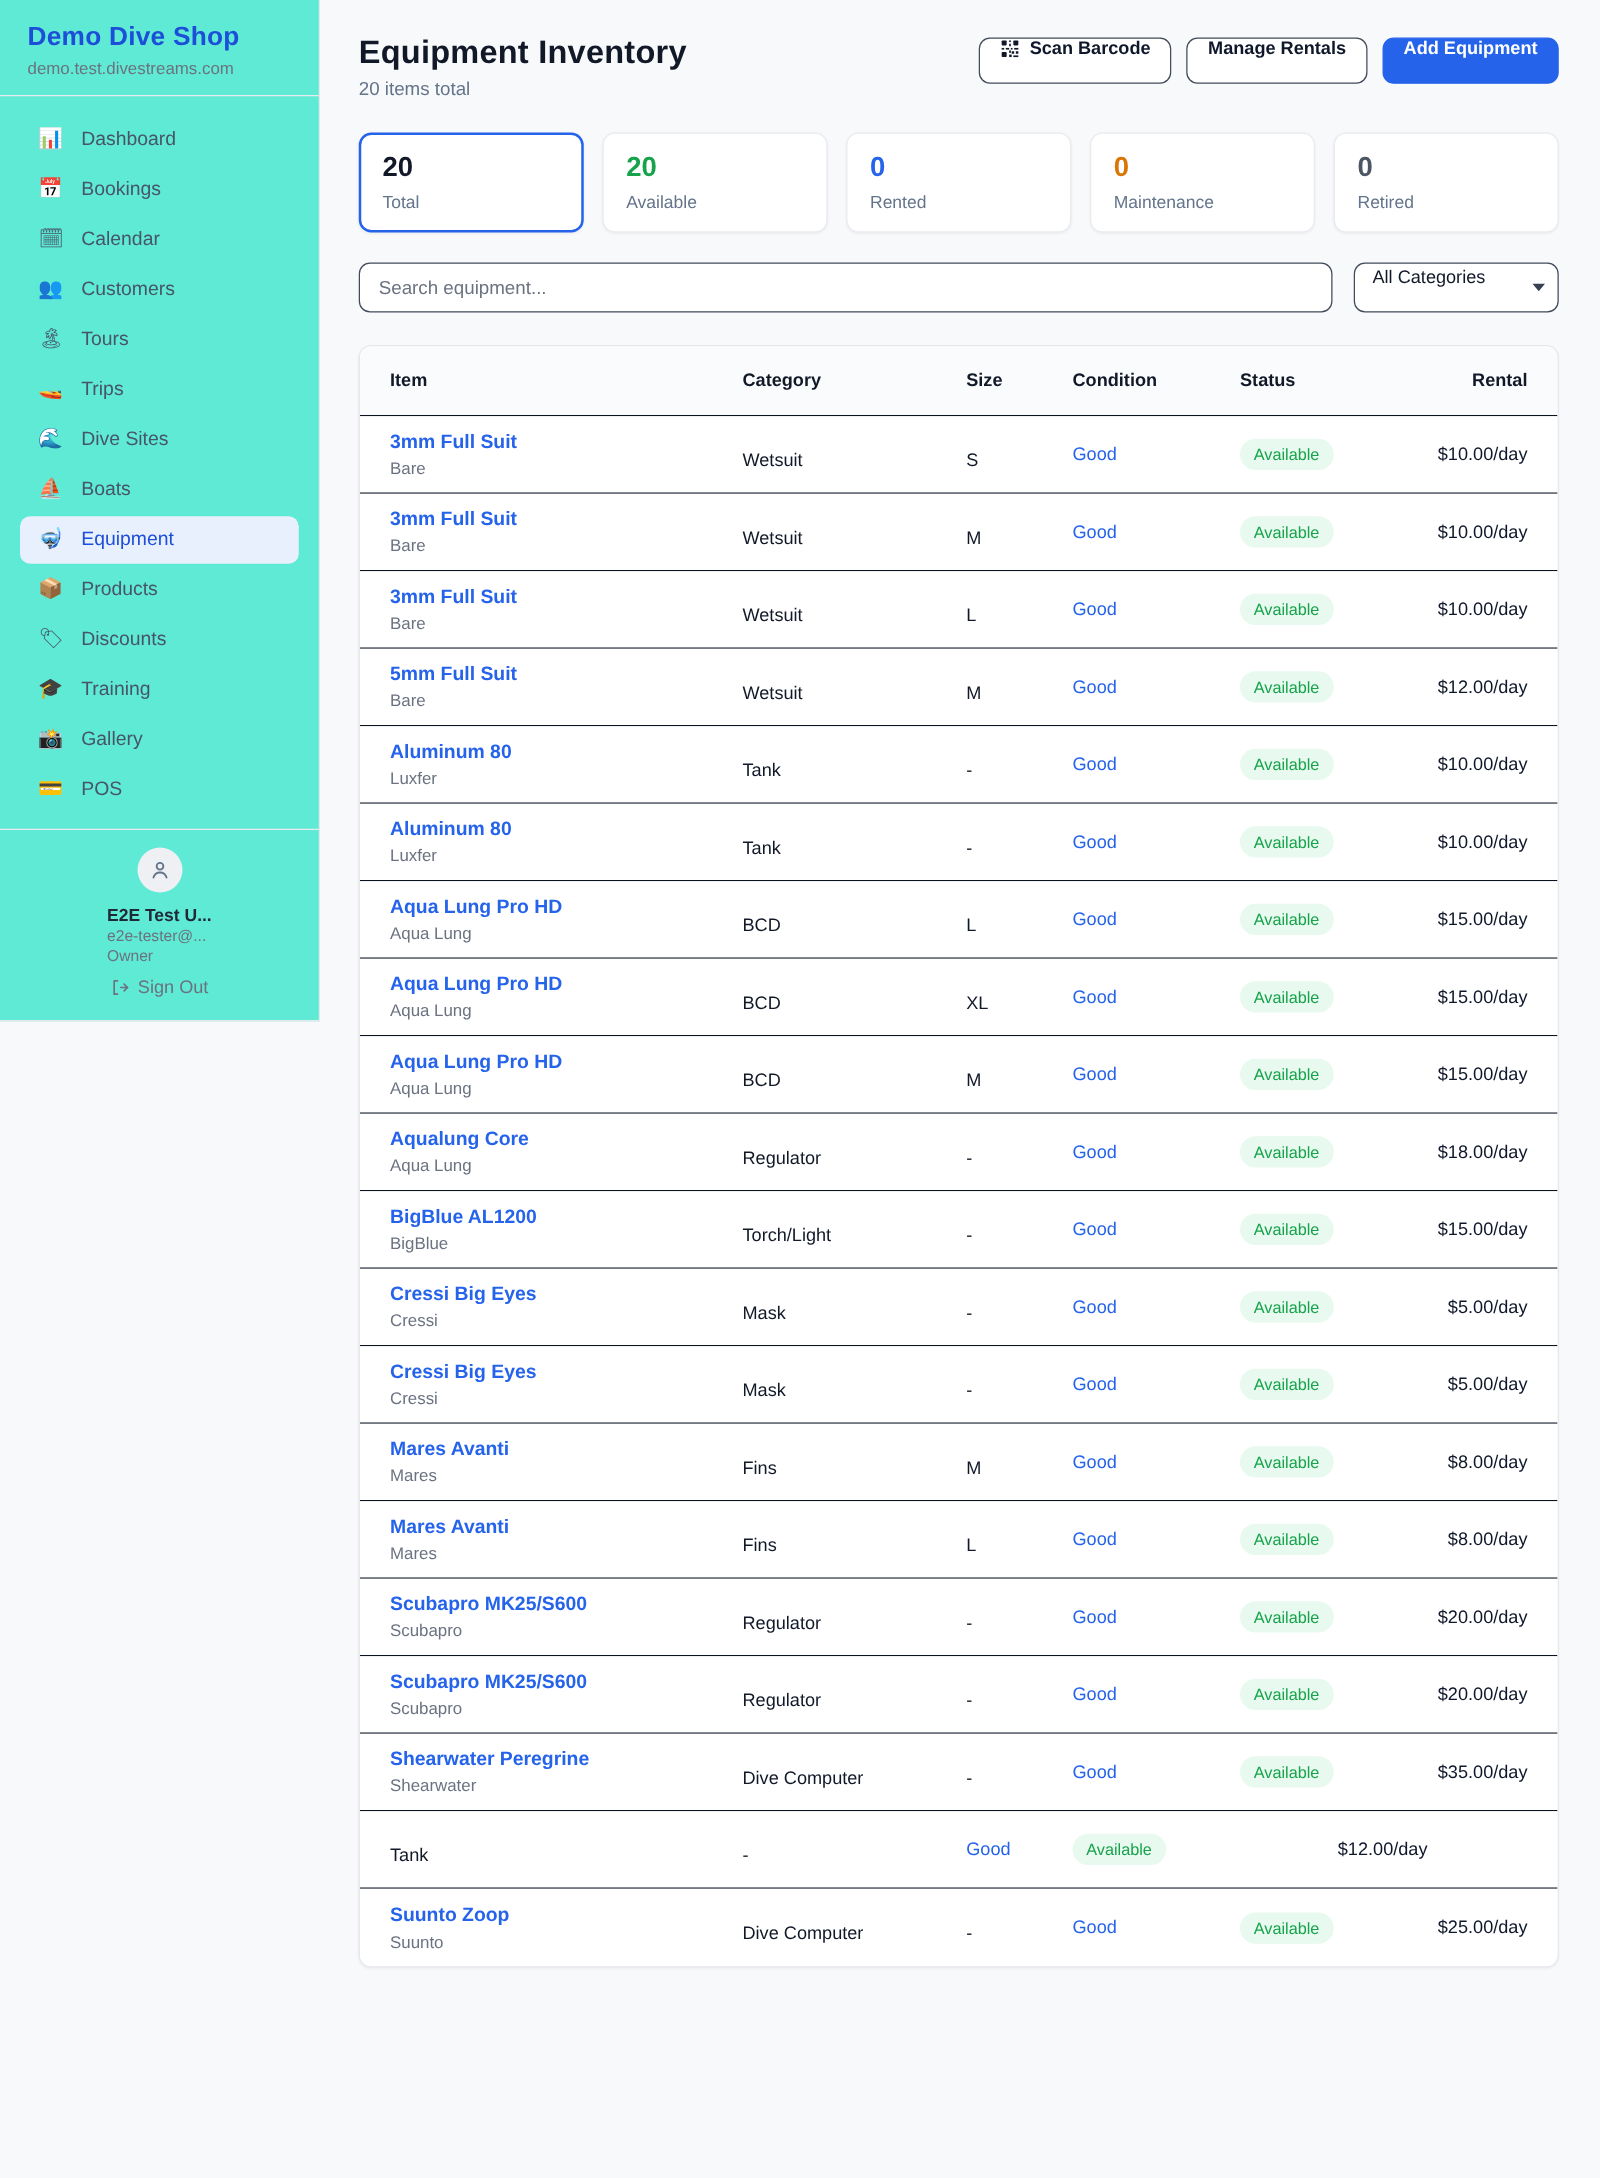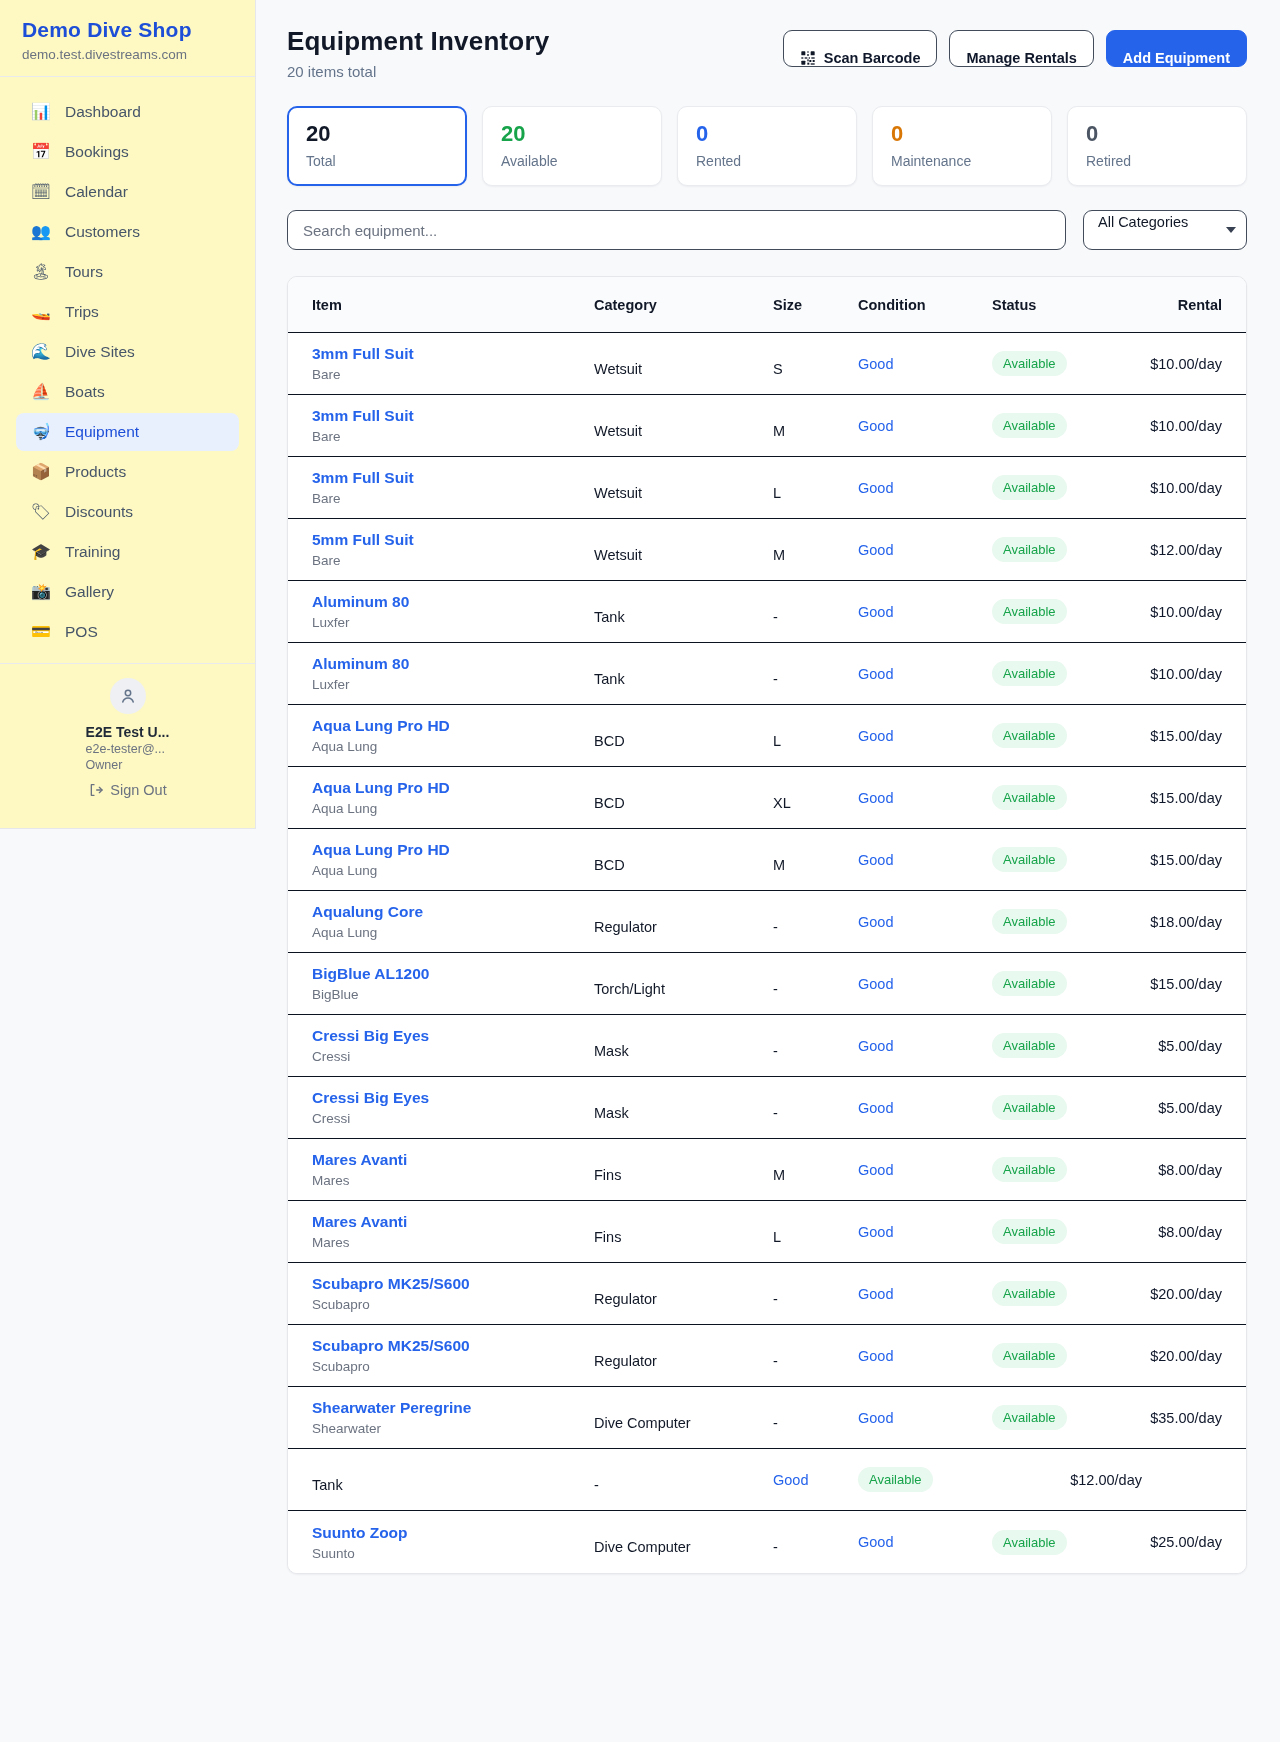--- a/index.html
+++ b/index.html
@@ -5,22 +5,22 @@
   * { margin:0; padding:0; box-sizing:border-box; }
   html,body { width:1280px; }
   body {
     height:1742px; background:#f8f9fb; overflow:hidden;
     font-family:"Liberation Sans", sans-serif; color:#0f172a;
   }
   .app { display:flex; width:1280px; }
 
   
   .sidebar {
-    width:256px; background:#fef9c3; border-right:1px solid #e5e7eb;
-    border-bottom:1px solid #e5e7eb; height:fit-content; padding-bottom:16px;
+    width:256px; background:#5eead4; border-right:1px solid #e5e7eb;
+    border-bottom:1px solid #e5e7eb; height:fit-content; padding-bottom:4px;
     flex-shrink:0;
   }
   .brand { padding:18px 22px 14px 22px; border-bottom:1px solid #e8eaee; }
   .brand-title { color:#1d4ed8; font-size:21px; font-weight:bold; letter-spacing:.2px; }
   .brand-domain { color:#6b7280; font-size:13.5px; margin-top:5px; }
   .nav { padding:14px 10px 10px 10px; }
   .nav-item {
     display:flex; align-items:center; gap:13px; padding:10px 14px; margin:2px 6px;
     border-radius:8px; color:#475569; font-size:15.5px; cursor:pointer;
   }
@@ -39,21 +39,21 @@
   .signout { display:flex; align-items:center; gap:6px; color:#6b7280; font-size:14.5px; cursor:pointer; white-space:nowrap; }
 
   
   .main { flex:1; padding:26px 33px 0 31px; }
   .page-header { display:flex; justify-content:space-between; align-items:flex-start; }
   .page-title { font-size:26px; font-weight:800; color:#111827; letter-spacing:.2px; }
   .page-subtitle { font-size:15px; color:#64748b; margin-top:6px; }
   .header-actions { display:flex; gap:12px; align-items:center; margin-top:4px; }
   .btn {
     height:37px; padding:0 16px; border-radius:9px; font-size:14.5px; font-weight:600;
-    display:flex; align-items:flex-end; gap:8px; cursor:pointer; background:#fff;
+    display:flex; align-items:flex-start; gap:8px; cursor:pointer; background:#fff;
     border:1px solid #414b5a; color:#0f172a;
   }
   .btn.primary { background:#2563eb; border-color:#2563eb; color:#fff; }
 
   
   .stats { display:flex; gap:15px; margin-top:26px; }
   .stat-card {
     flex:1; background:#fff; border:1px solid #e9ebef; border-radius:10px;
     padding:14px 18px 16px 18px; box-shadow:0 1px 2px rgba(16,24,40,.05); cursor:pointer;
   }

